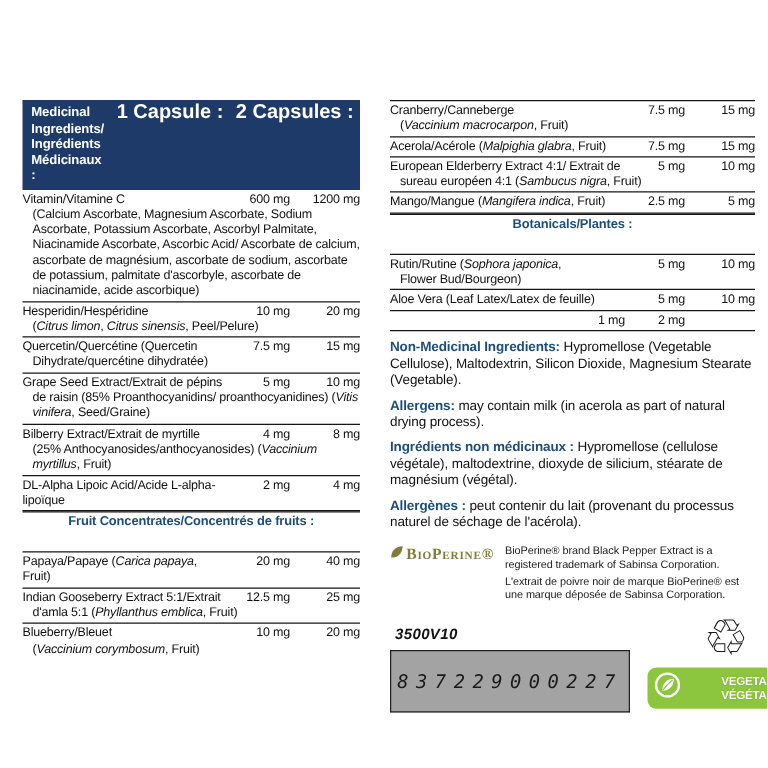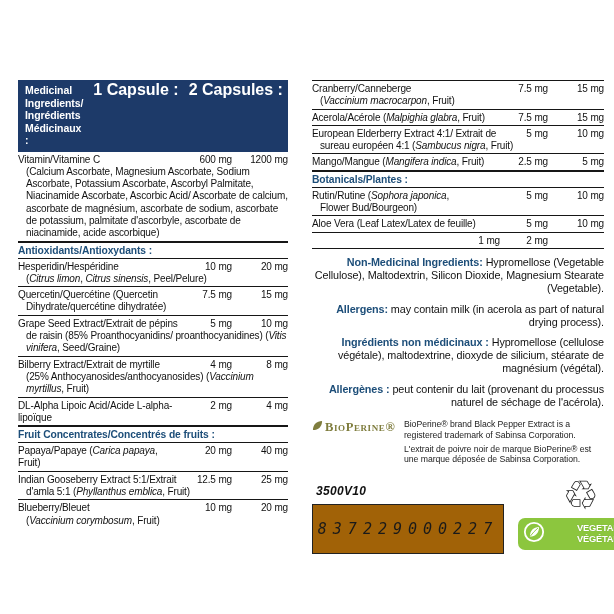--- a/index.html
+++ b/index.html
@@ -19,41 +19,41 @@
   .rows{width:100%;}
   .rows.topline{border-top:1.5px solid #161616;}
   .item{display:grid;grid-template-columns:1fr 48px 56px;padding:2px 0 1px;
         border-bottom:1px solid #161616;font-size:10px;line-height:12.3px;letter-spacing:-0.15px;}
   .item.noline{border-bottom:none;}
   .nm{padding-right:2px;}
   .amt{text-align:right;align-self:start;white-space:nowrap;}
   .det{grid-column:1 / -1;padding-left:8px;}
   .sec{border-top:1px solid #161616;border-bottom:1px solid #161616;
        color:#1d4e79;font-weight:bold;font-size:10.3px;line-height:13px;
-       padding:1px 0 1px;letter-spacing:-0.1px;}
+       padding:1px 0 17px;letter-spacing:-0.1px;text-align:center;}
 
   
   .paras{margin-top:7px;}
-  .para{margin:0 0 7px;font-size:10.8px;line-height:13.2px;letter-spacing:-0.1px;text-align:right;}
+  .para{margin:0 0 7px;font-size:10.8px;line-height:13.2px;letter-spacing:-0.1px;}
   .lead{color:#1d4e79;font-weight:bold;}
 
   
   .bioperine{display:flex;gap:8px;margin-top:10px;align-items:flex-start;}
   .bp-logo{display:flex;align-items:center;gap:2px;min-width:84px;
            font-family:"Liberation Serif",serif;font-variant:small-caps;font-weight:bold;
            color:#7f7d3e;font-size:12.5px;letter-spacing:0.6px;white-space:nowrap;margin-top:1px;}
   .bp-notes{font-size:8.7px;line-height:10.8px;color:#222;letter-spacing:-0.05px;}
   .bp-notes div{margin-bottom:3px;}
 
   
   .footer{display:flex;margin-top:16px;align-items:flex-start;}
   .f-left{width:200px;font-style:italic;}
   .lot{font-weight:bold;font-size:12px;margin:0 0 6px 4px;letter-spacing:0.3px;}
   .barcode-box{border:1.5px solid #222;width:190px;height:48px;display:flex;
-               align-items:center;justify-content:center;background:#a16207;}
+               align-items:center;justify-content:center;background:#a3a3a3;}
   .barcode-box span{font-family:"DejaVu Sans Mono",monospace;font-size:15px;
                     letter-spacing:6px;color:#1a1a1a;}
   .f-right{flex:1;display:flex;flex-direction:column;align-items:center;margin-left:14px;}
   .recycle{font-family:"DejaVu Sans",sans-serif;font-size:40px;line-height:42px;color:#1a1a1a;
            margin-top:-10px;}
   .veg-badge{background:#8cc63e;border-radius:7px;display:flex;align-items:center;gap:4px;
              padding:3px 8px 3px 5px;margin-top:2px;}
   .veg-text{color:#fff;font-weight:bold;font-size:9.3px;line-height:10.8px;
             letter-spacing:-0.2px;text-shadow:0 0 1px rgba(40,90,0,.35);margin-left:28px;}
 
@@ -71,21 +71,20 @@
       <div class="b-c">1 Capsule :</div>
       <div class="b-c">2 Capsules :</div>
     </div>
     <div class="rows">
         <div class="item">
           <div class="nm">Vitamin/Vitamine C</div>
           <div class="amt">600 mg</div>
           <div class="amt">1200 mg</div>
           <div class="det">(Calcium Ascorbate, Magnesium Ascorbate, Sodium Ascorbate, Potassium Ascorbate, Ascorbyl Palmitate, Niacinamide Ascorbate, Ascorbic Acid/ Ascorbate de calcium, ascorbate de magnésium, ascorbate de sodium, ascorbate de potassium, palmitate d'ascorbyle, ascorbate de niacinamide, acide ascorbique)</div>
         </div>
-        <div class="sec">Antioxidants/Antioxydants :</div>
         <div class="item">
           <div class="nm">Hesperidin/Hespéridine</div>
           <div class="amt">10 mg</div>
           <div class="amt">20 mg</div>
           <div class="det">(<i>Citrus limon</i>, <i>Citrus sinensis</i>, Peel/Pelure)</div>
         </div>
         <div class="item">
           <div class="nm">Quercetin/Quercétine (Quercetin</div>
           <div class="amt">7.5 mg</div>
           <div class="amt">15 mg</div>

